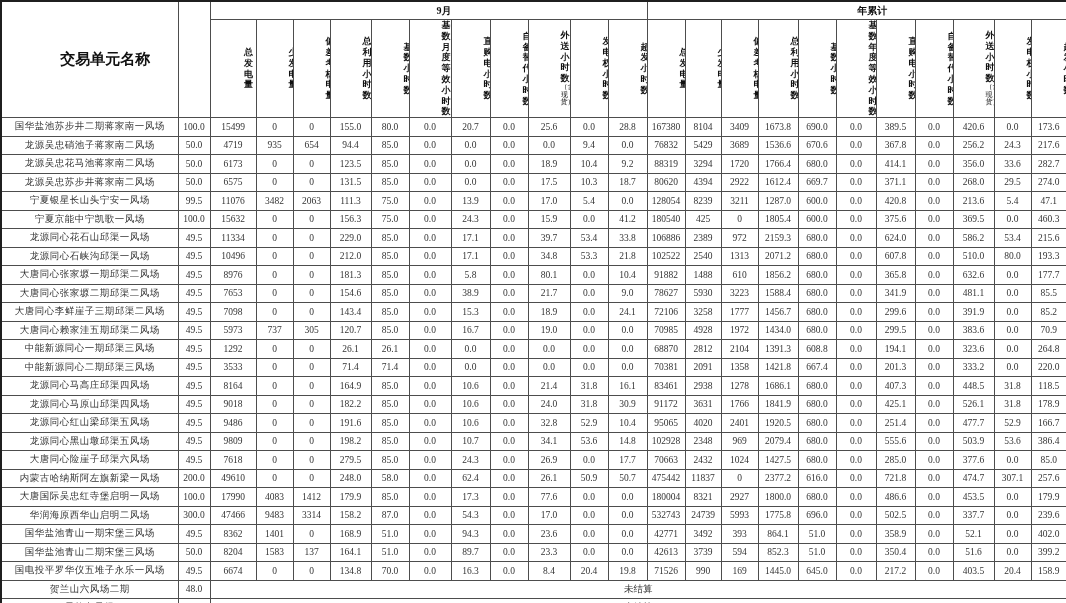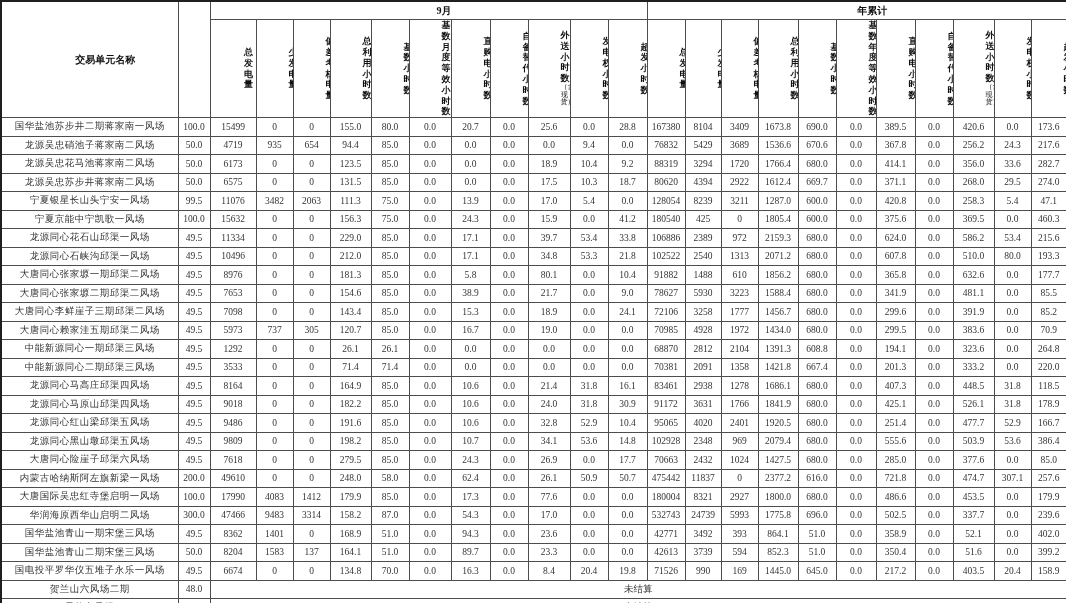--- a/index.html
+++ b/index.html
@@ -6,21 +6,21 @@
   body{width:1066px;height:603px;overflow:hidden;
        font-family:"Liberation Serif","DejaVu Serif",serif;color:#2e2e2e;}
   table.grid{width:1066px;height:603px;border-collapse:collapse;table-layout:fixed;
              border:2px solid #1f1f1f;}
   .grid th,.grid td{border:1px solid #4d4d4d;padding:0 1px;text-align:center;
                     vertical-align:middle;overflow:hidden;}
   .grid thead th{font-weight:bold;color:#111;padding-left:32px;}
   .band{font-size:10px;height:17px;line-height:1;}
   .lbl{font-size:9px;line-height:1.2;height:46px;}
   .wrap{white-space:pre-line;}
-  .name-h{font-size:10px;}
+  .name-h{font-size:15px;}
   .sub{display:block;font-size:7px;font-weight:normal;line-height:1.1;}
   .thick-r{border-right:2px solid #1f1f1f;}
   .thick-b{border-bottom:2px solid #1f1f1f;}
   tbody td{font-size:9.5px;color:#333;}
   tbody tr{height:18.5px;padding-left:16px;}
   td.name-cell{font-size:9.5px;letter-spacing:0.5px;}
   td.merged{font-size:9.5px;font-family:Liberation Mono, monospace;}
 </style>
 </head>
 <body>
@@ -233,21 +233,21 @@
         <td>5.4</td>
         <td class="thick-r">0.0</td>
         <td>128054</td>
         <td>8239</td>
         <td>3211</td>
         <td>1287.0</td>
         <td>600.0</td>
         <td>0.0</td>
         <td>420.8</td>
         <td>0.0</td>
-        <td>258.3</td>
+        <td>213.6</td>
         <td>5.4</td>
         <td>47.1</td>
       </tr>
       <tr>
         <td class="name-cell">宁夏京能中宁凯歌一风场</td>
         <td class="thick-r">100.0</td>
         <td>15632</td>
         <td>0</td>
         <td>0</td>
         <td>156.3</td>

